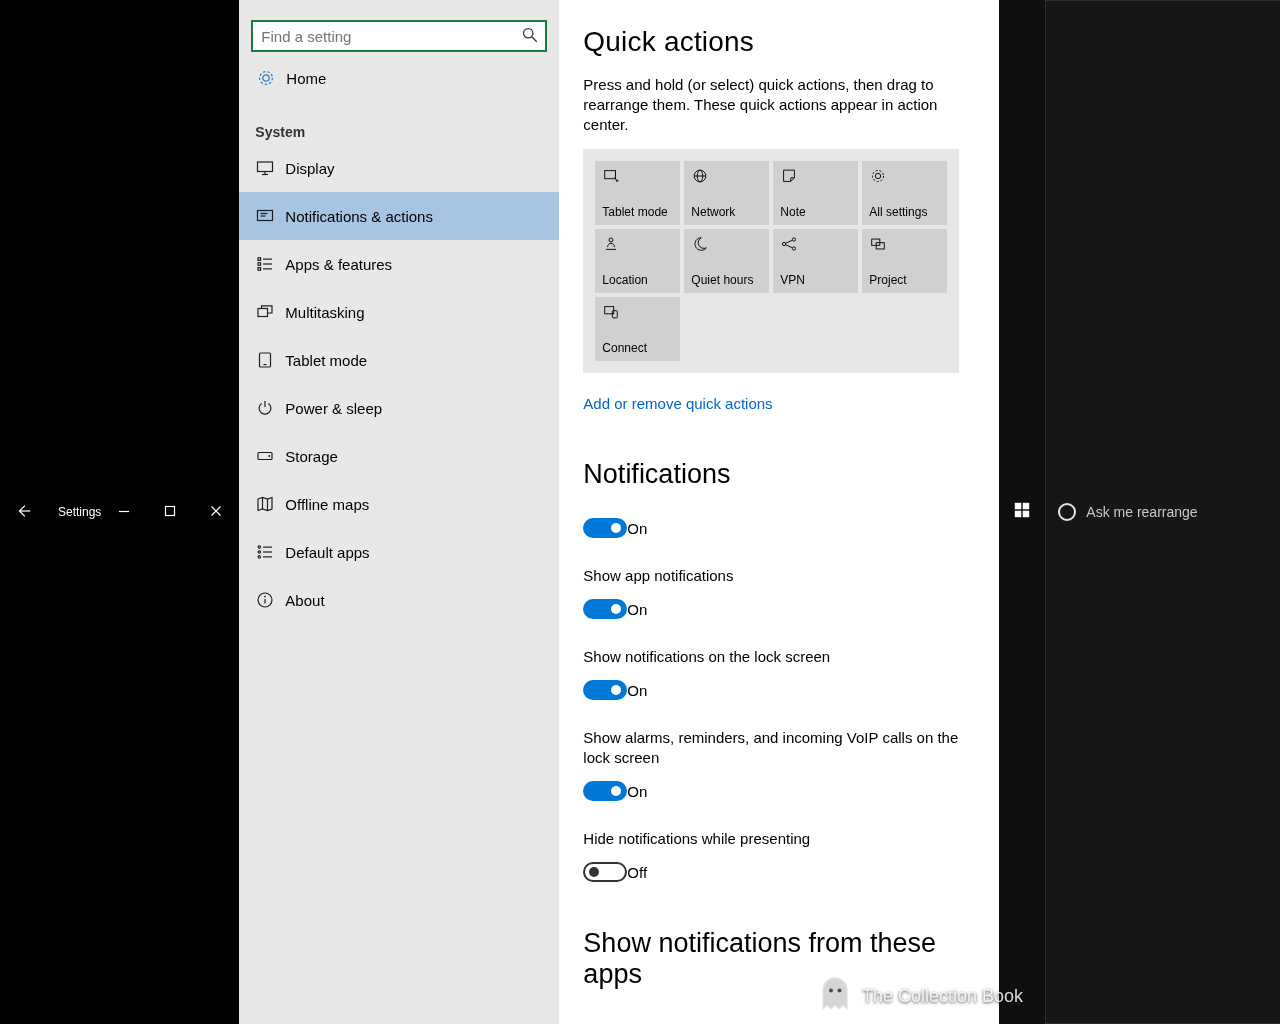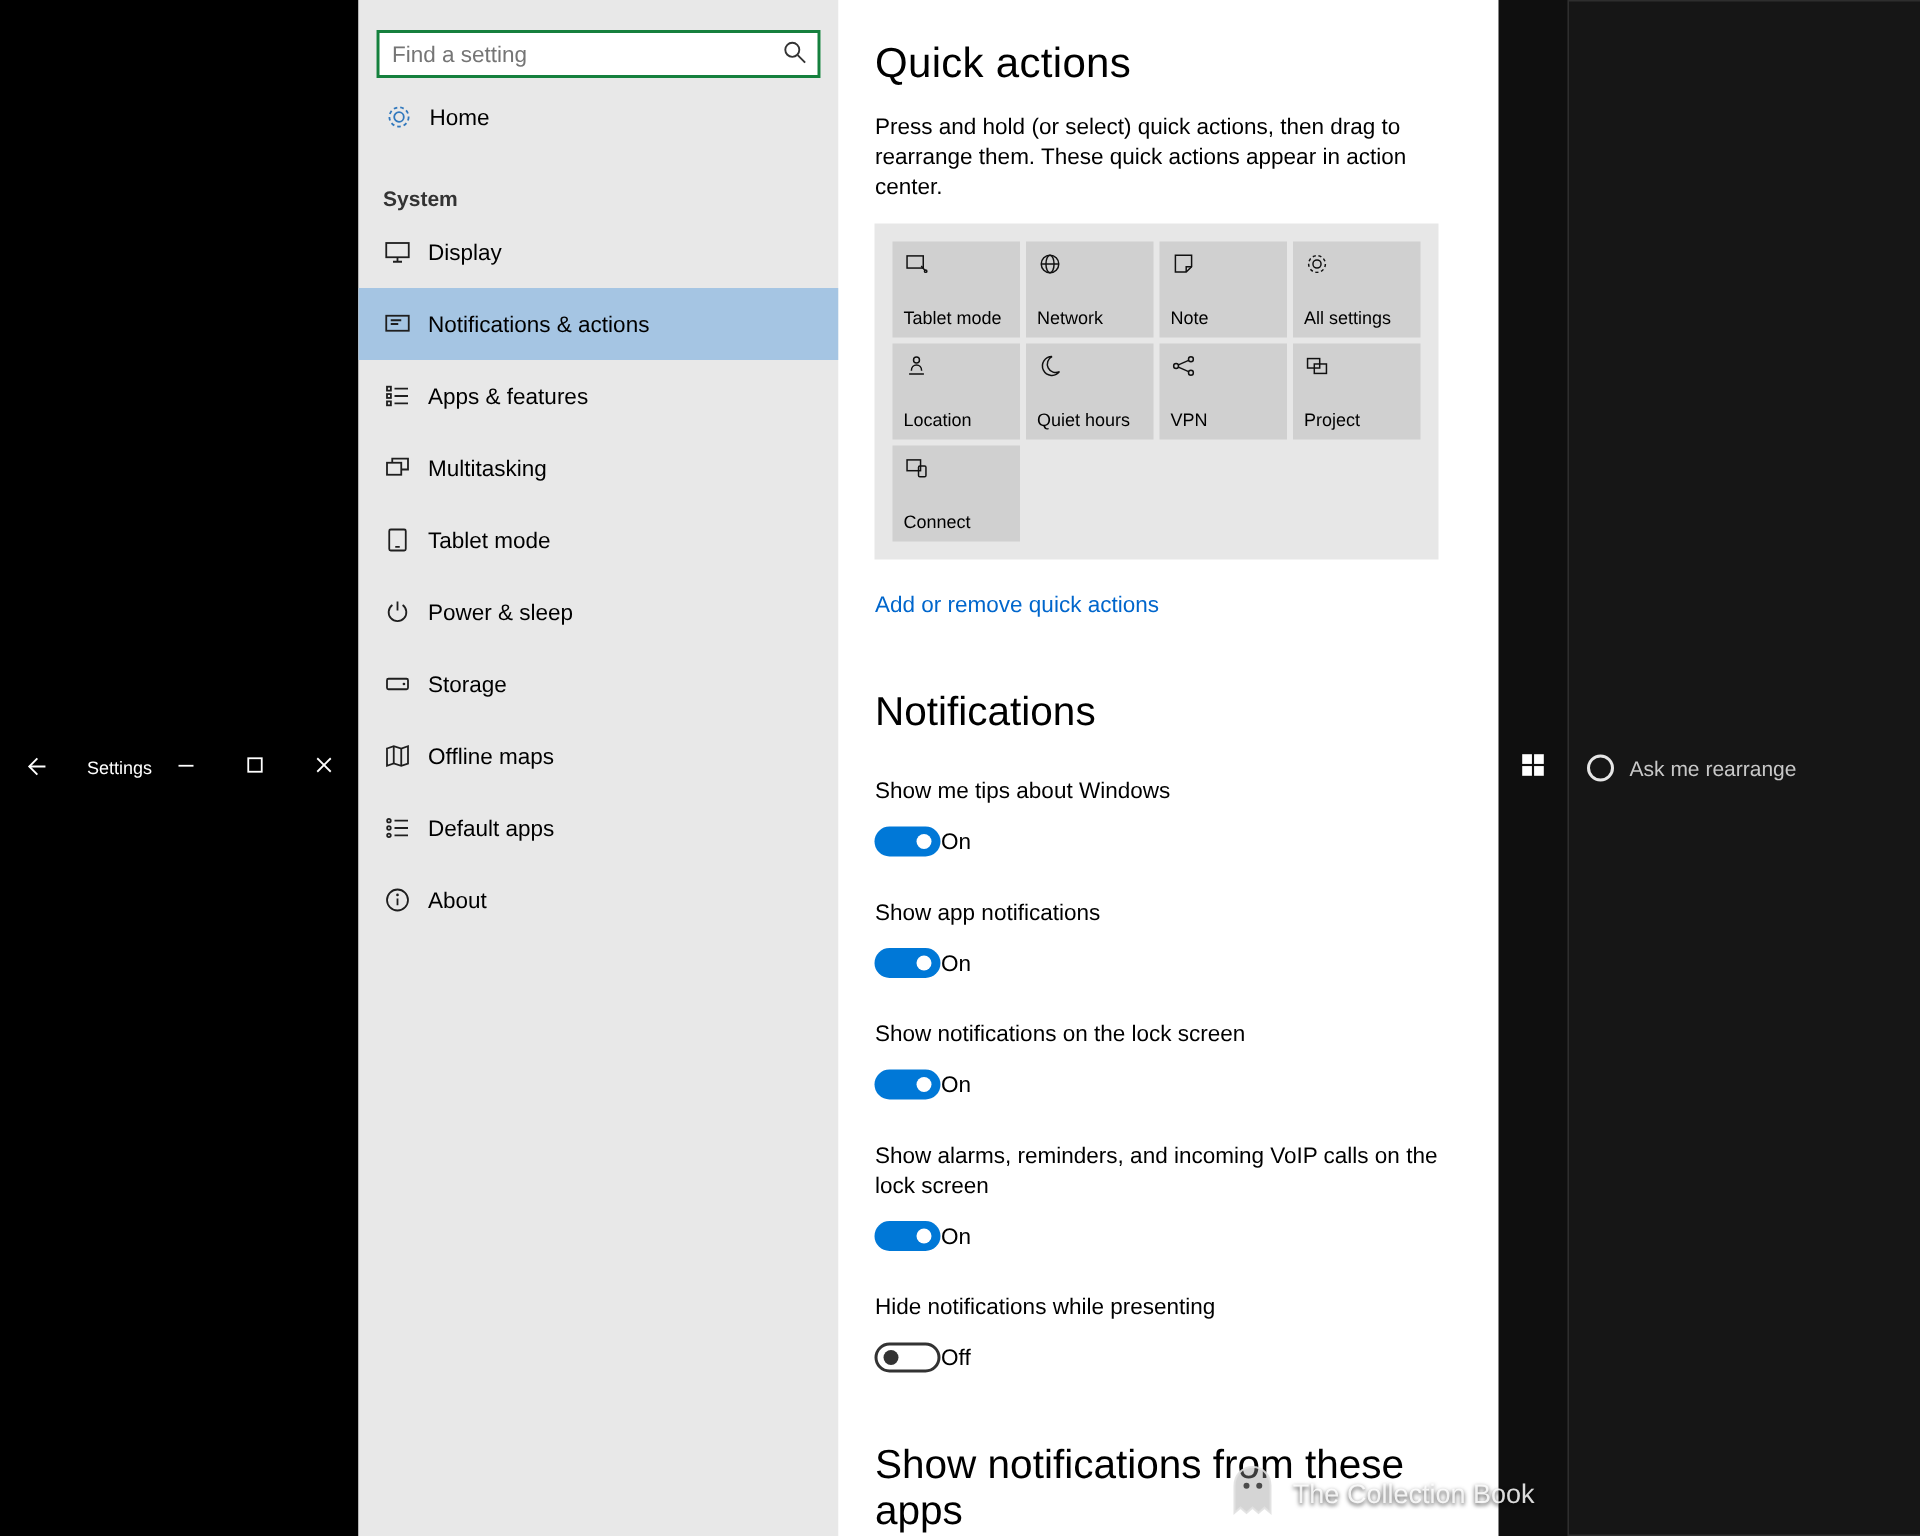--- a/index.html
+++ b/index.html
@@ -326,21 +326,20 @@
           </span>
           <span class="qa-label">Connect</span>
         </div>
       </div>
 
       <a class="link">Add or remove quick actions</a>
 
       <h2 class="h2">Notifications</h2>
 
       <div class="setting">
-        <div class="setting-label">Show me tips about Windows</div>
         <div class="toggle-row">
           <div class="toggle on">
               <div class="knob"></div>
             </div>
           <span class="toggle-state">On</span>
         </div>
       </div>
 
       <div class="setting">
         <div class="setting-label">Show app notifications</div>

